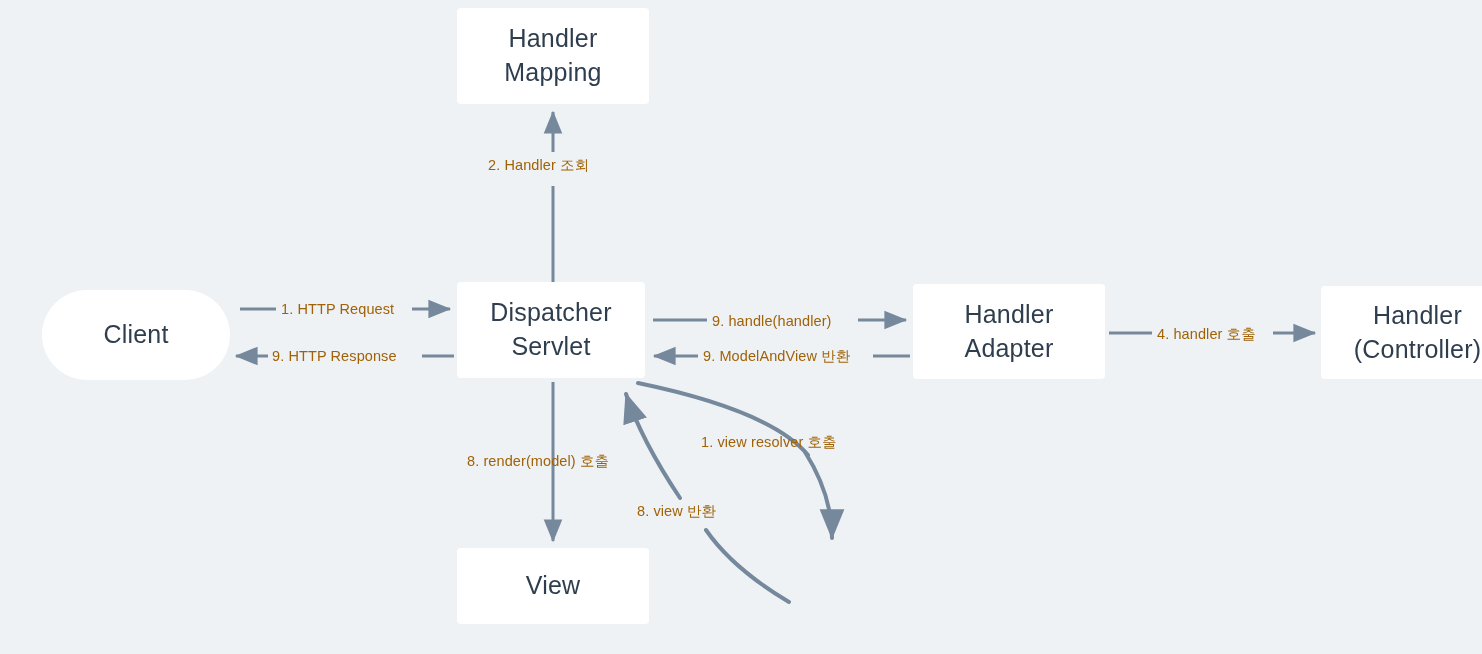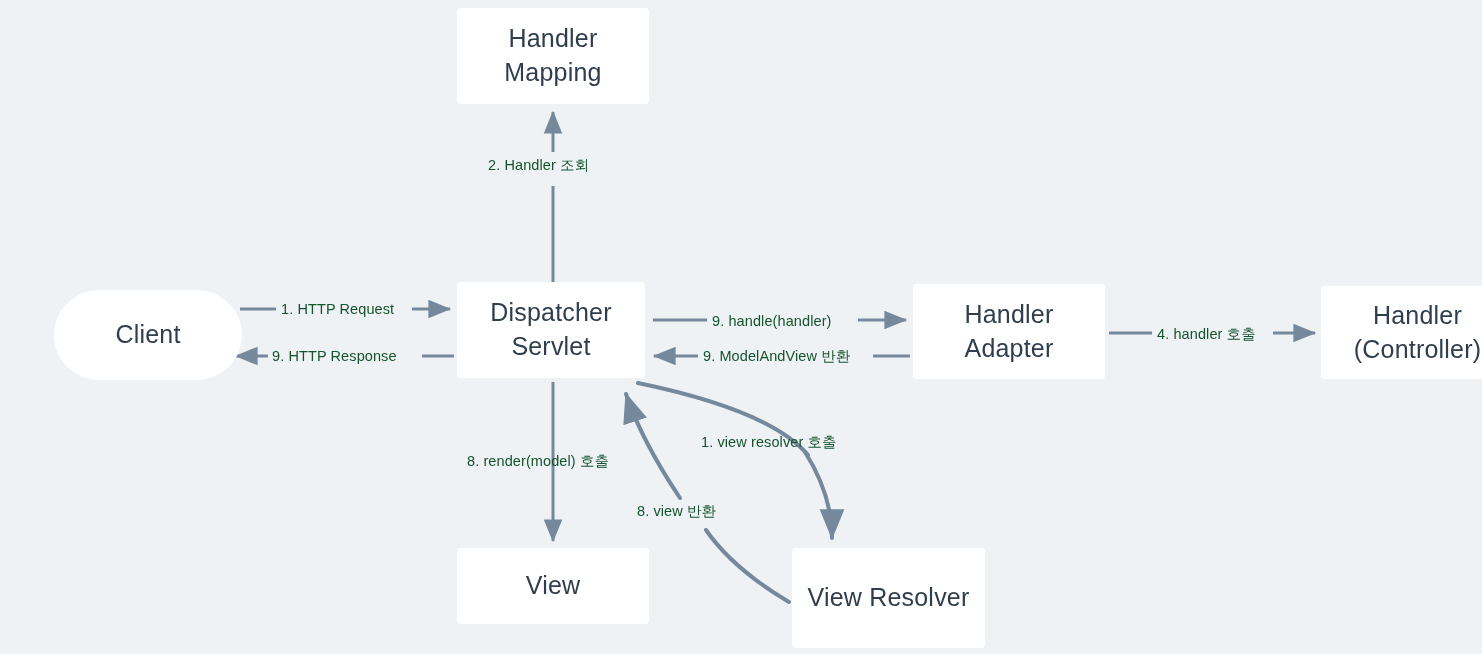--- a/index.html
+++ b/index.html
@@ -45,30 +45,30 @@
   .node.pill {
     border-radius: 999px;
   }
   .node-label {
     display: block;
     white-space: pre-line;
     padding: 0 8px;
   }
   .edge-label {
     position: absolute;
-    color: #14532d;
+    color: #a16207;
     font-size: 14.5px;
     line-height: 1.2;
     white-space: nowrap;
     background: transparent;
     letter-spacing: 0.1px;
   }
   
   #node-handler-mapping { left: 417px; top: 8px;   width: 192px; height: 96px; }
-  #node-client          { left: 14px;  top: 290px; width: 188px; height: 90px; }
+  #node-client          { left: 2px;  top: 290px; width: 188px; height: 90px; }
   #node-dispatcher      { left: 417px; top: 282px; width: 188px; height: 96px; }
   #node-handler-adapter { left: 873px; top: 284px; width: 192px; height: 95px; }
   #node-handler-ctrl    { left: 1281px;top: 286px; width: 193px; height: 93px; }
   #node-view            { left: 417px; top: 548px; width: 192px; height: 76px; }
   #node-view-resolver   { left: 752px; top: 548px; width: 193px; height: 100px; }
   
   #label-2 { left: 448px; top: 157px; }
   #label-1 { left: 241px; top: 301px; }
   #label-9 { left: 232px; top: 348px; }
   #label-3 { left: 672px; top: 313px; }
@@ -156,23 +156,20 @@
 
   <div class="node" id="node-handler-ctrl">
     <span class="node-label">Handler
 (Controller)</span>
   </div>
 
   <div class="node" id="node-view">
     <span class="node-label">View</span>
   </div>
 
-  <div class="node" id="node-view-resolver">
-    <span class="node-label">View Resolver</span>
-  </div>
 
   <span class="edge-label" id="label-1">1. HTTP Request</span>
   <span class="edge-label" id="label-2">2. Handler 조회</span>
   <span class="edge-label" id="label-3">9. handle(handler)</span>
   <span class="edge-label" id="label-4">4. handler 호출</span>
   <span class="edge-label" id="label-5">9. ModelAndView 반환</span>
   <span class="edge-label" id="label-6">1. view resolver 호출</span>
   <span class="edge-label" id="label-7">8. view 반환</span>
   <span class="edge-label" id="label-8">8. render(model) 호출</span>
   <span class="edge-label" id="label-9">9. HTTP Response</span>

